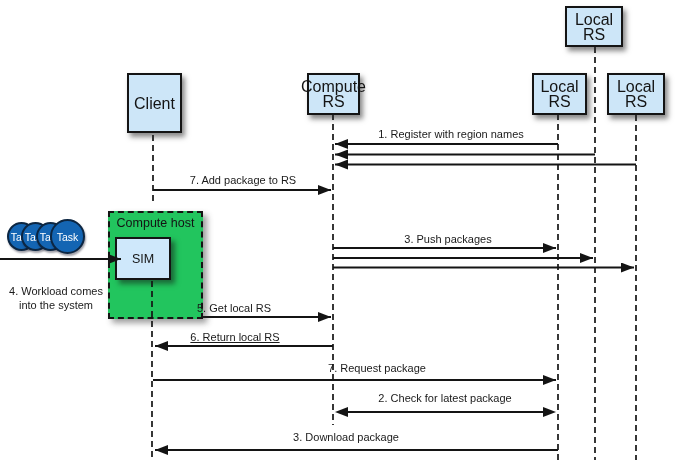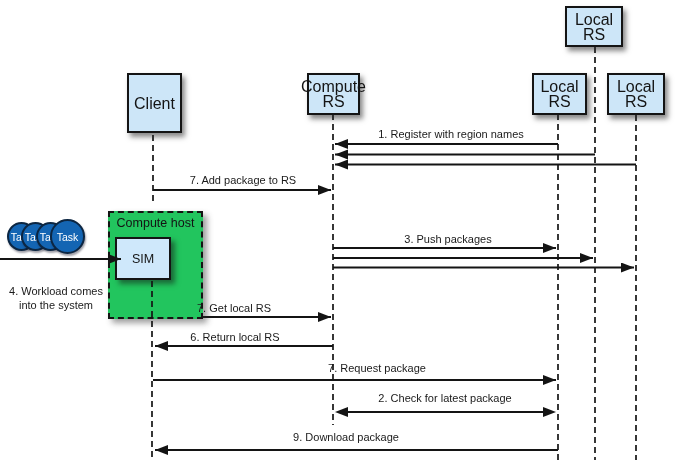--- a/index.html
+++ b/index.html
@@ -135,19 +135,19 @@
     <span>Task</span>
   </div>
   <div class="task-circle" style="left:50px;top:219px;width:35px;height:35px;">
     <span>Task</span>
   </div>
 
   <div class="msg" style="left:331px;top:127px;width:240px;">1. Register with region names</div>
   <div class="msg" style="left:143px;top:173px;width:200px;">7. Add package to RS</div>
   <div class="msg" style="left:348px;top:232px;width:200px;">3. Push packages</div>
   <div class="msg" style="left:0px;top:276px;width:112px;margin-top:8px;">4. Workload comes into the system</div>
-  <div class="msg" style="left:134px;top:301px;width:200px;">7. Get local RS</div>
-  <div class="msg" style="left:135px;top:330px;width:200px;">6. Return local RS</div>
+  <div class="msg" style="left:134px;top:301px;width:200px;">5. Get local RS</div>
+  <div class="msg" style="left:135px;top:330px;width:200px;text-decoration:underline;">6. Return local RS</div>
   <div class="msg" style="left:277px;top:361px;width:200px;">7. Request package</div>
   <div class="msg" style="left:345px;top:391px;width:200px;">2. Check for latest package</div>
-  <div class="msg" style="left:246px;top:430px;width:200px;">9. Download package</div>
+  <div class="msg" style="left:246px;top:430px;width:200px;">3. Download package</div>
 
 </div>
 
 </body></html>

